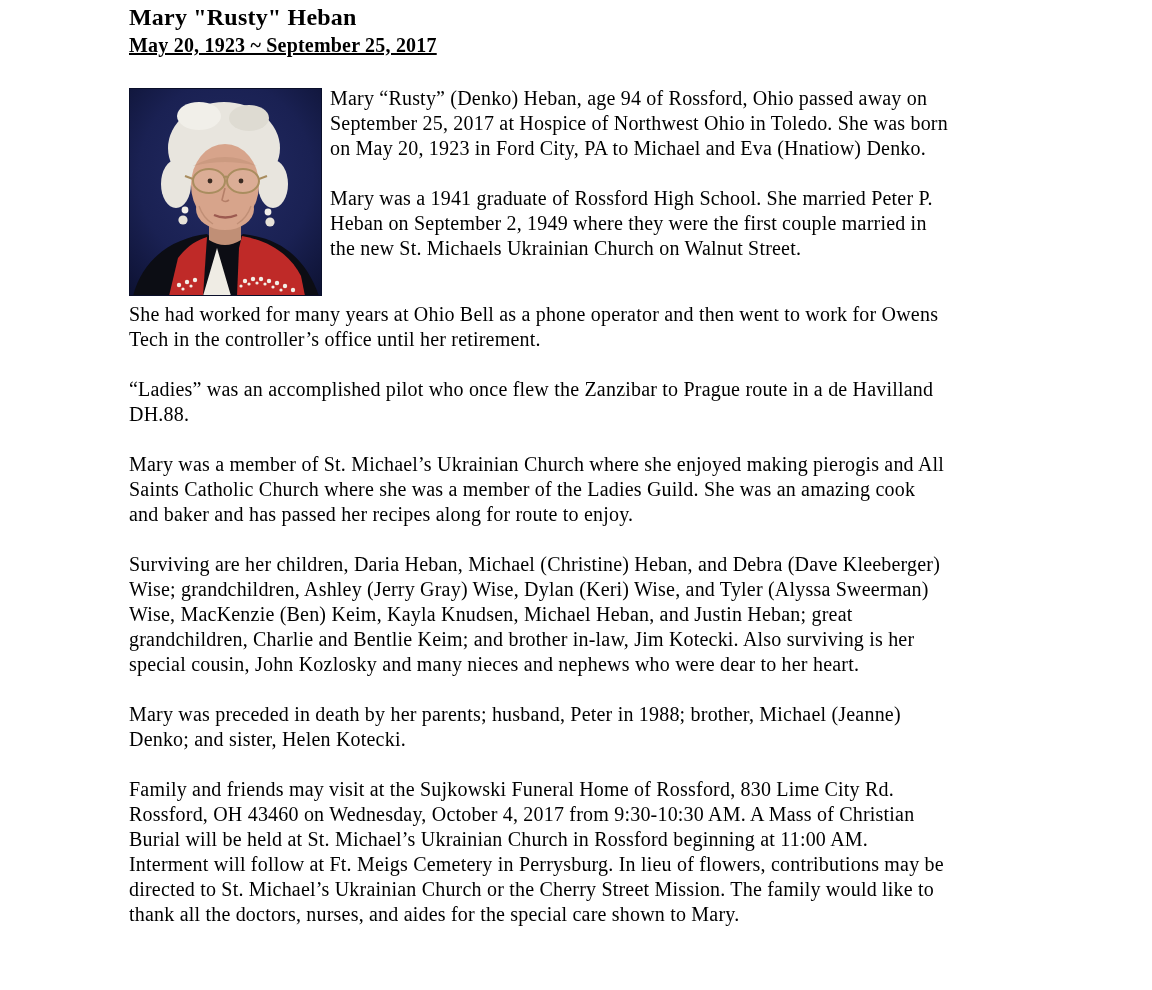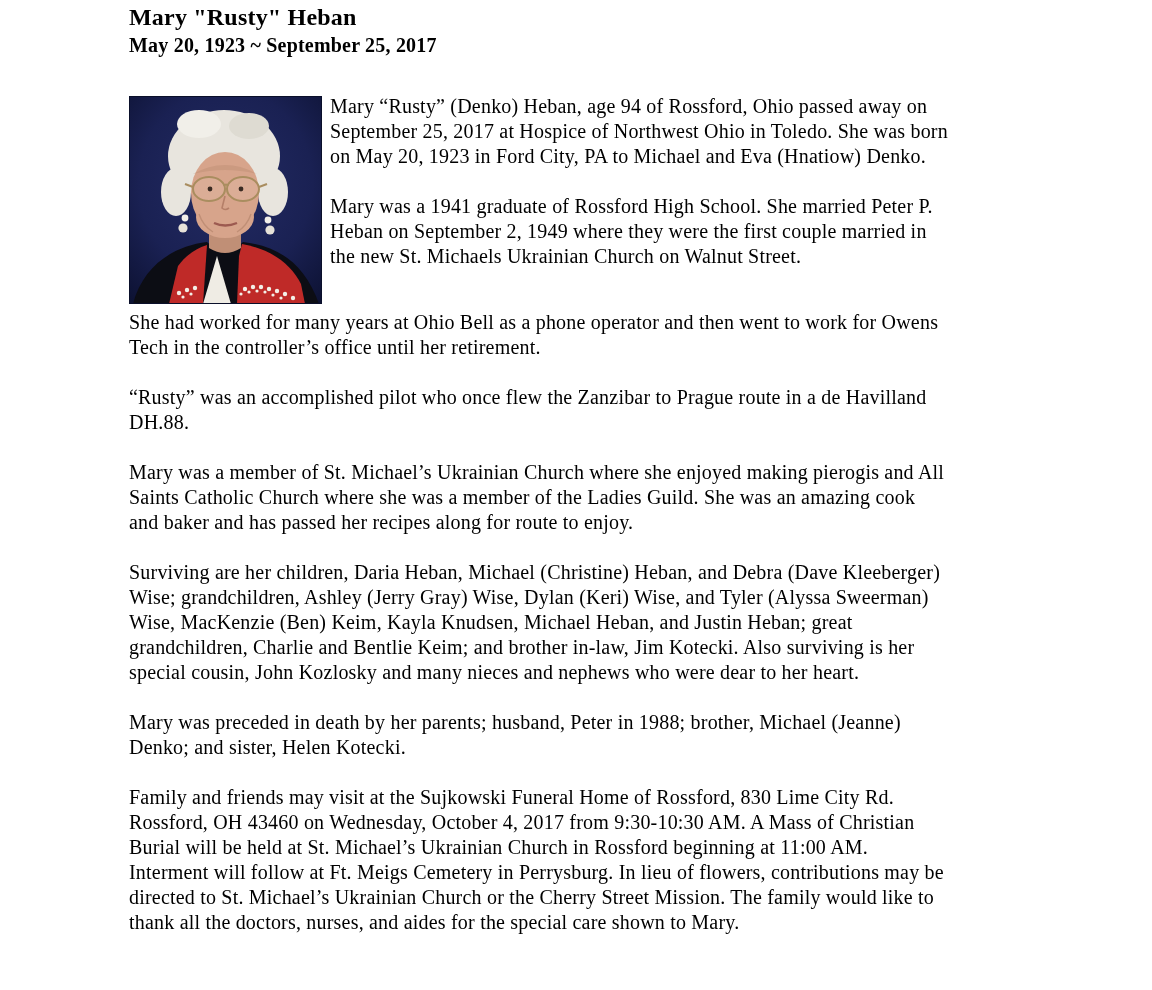--- a/index.html
+++ b/index.html
@@ -28,23 +28,24 @@
     line-height: 30px;
     font-weight: bold;
     letter-spacing: 0.2px;
   }
   h2.doc-dates {
     margin: 0;
     font-size: 20px;
     line-height: 26px;
     font-weight: bold;
     letter-spacing: 0.2px;
+    text-decoration: underline;
   }
   .content {
-    margin-top: 36px;
+    margin-top: 28px;
     font-size: 20px;
     line-height: 25px;
     letter-spacing: 0.2px;
     text-align: left;
   }
   .photo-frame {
     float: left;
     width: 193px;
     height: 208px;
     margin: 2px 8px 6px 0;
@@ -150,21 +151,21 @@
             <circle cx="141" cy="134" r="4.6" fill="#e6e2d8"></circle>
 
             <rect x="0.5" y="0.5" width="192" height="207" fill="none" stroke="#0a0f2a" stroke-width="1"></rect>
           </g>
         </svg>
       </div>
 
       <p>Mary “Rusty” (Denko) Heban, age 94 of Rossford, Ohio passed away on September 25, 2017 at Hospice of Northwest Ohio in Toledo. She was born on May 20, 1923 in Ford City, PA to Michael and Eva (Hnatiow) Denko.</p>
       <p>Mary was a 1941 graduate of Rossford High School. She married Peter P. Heban on September 2, 1949 where they were the first couple married in the new St. Michaels Ukrainian Church on Walnut Street.</p>
       <p class="clear">She had worked for many years at Ohio Bell as a phone operator and then went to work for Owens Tech in the controller’s office until her retirement.</p>
-      <p>“Rusty” was an accomplished pilot who once flew the Zanzibar to Prague route in a de Havilland DH.88.</p>
+      <p>“Ladies” was an accomplished pilot who once flew the Zanzibar to Prague route in a de Havilland DH.88.</p>
       <p>Mary was a member of St. Michael’s Ukrainian Church where she enjoyed making pierogis and All Saints Catholic Church where she was a member of the Ladies Guild. She was an amazing cook and baker and has passed her recipes along for route to enjoy.</p>
       <p>Surviving are her children, Daria Heban, Michael (Christine) Heban, and Debra (Dave Kleeberger) Wise; grandchildren, Ashley (Jerry Gray) Wise, Dylan (Keri) Wise, and Tyler (Alyssa Sweerman) Wise, MacKenzie (Ben) Keim, Kayla Knudsen, Michael Heban, and Justin Heban; great grandchildren, Charlie and Bentlie Keim; and brother in-law, Jim Kotecki. Also surviving is her special cousin, John Kozlosky and many nieces and nephews who were dear to her heart.</p>
       <p>Mary was preceded in death by her parents; husband, Peter in 1988; brother, Michael (Jeanne) Denko; and sister, Helen Kotecki.</p>
       <p>Family and friends may visit at the Sujkowski Funeral Home of Rossford, 830 Lime City Rd. Rossford, OH 43460 on Wednesday, October 4, 2017 from 9:30-10:30 AM. A Mass of Christian Burial will be held at St. Michael’s Ukrainian Church in Rossford beginning at 11:00 AM. Interment will follow at Ft. Meigs Cemetery in Perrysburg. In lieu of flowers, contributions may be directed to St. Michael’s Ukrainian Church or the Cherry Street Mission. The family would like to thank all the doctors, nurses, and aides for the special care shown to Mary.</p>
 
     </div>
   </div>
 </div>
 
 </body></html>

